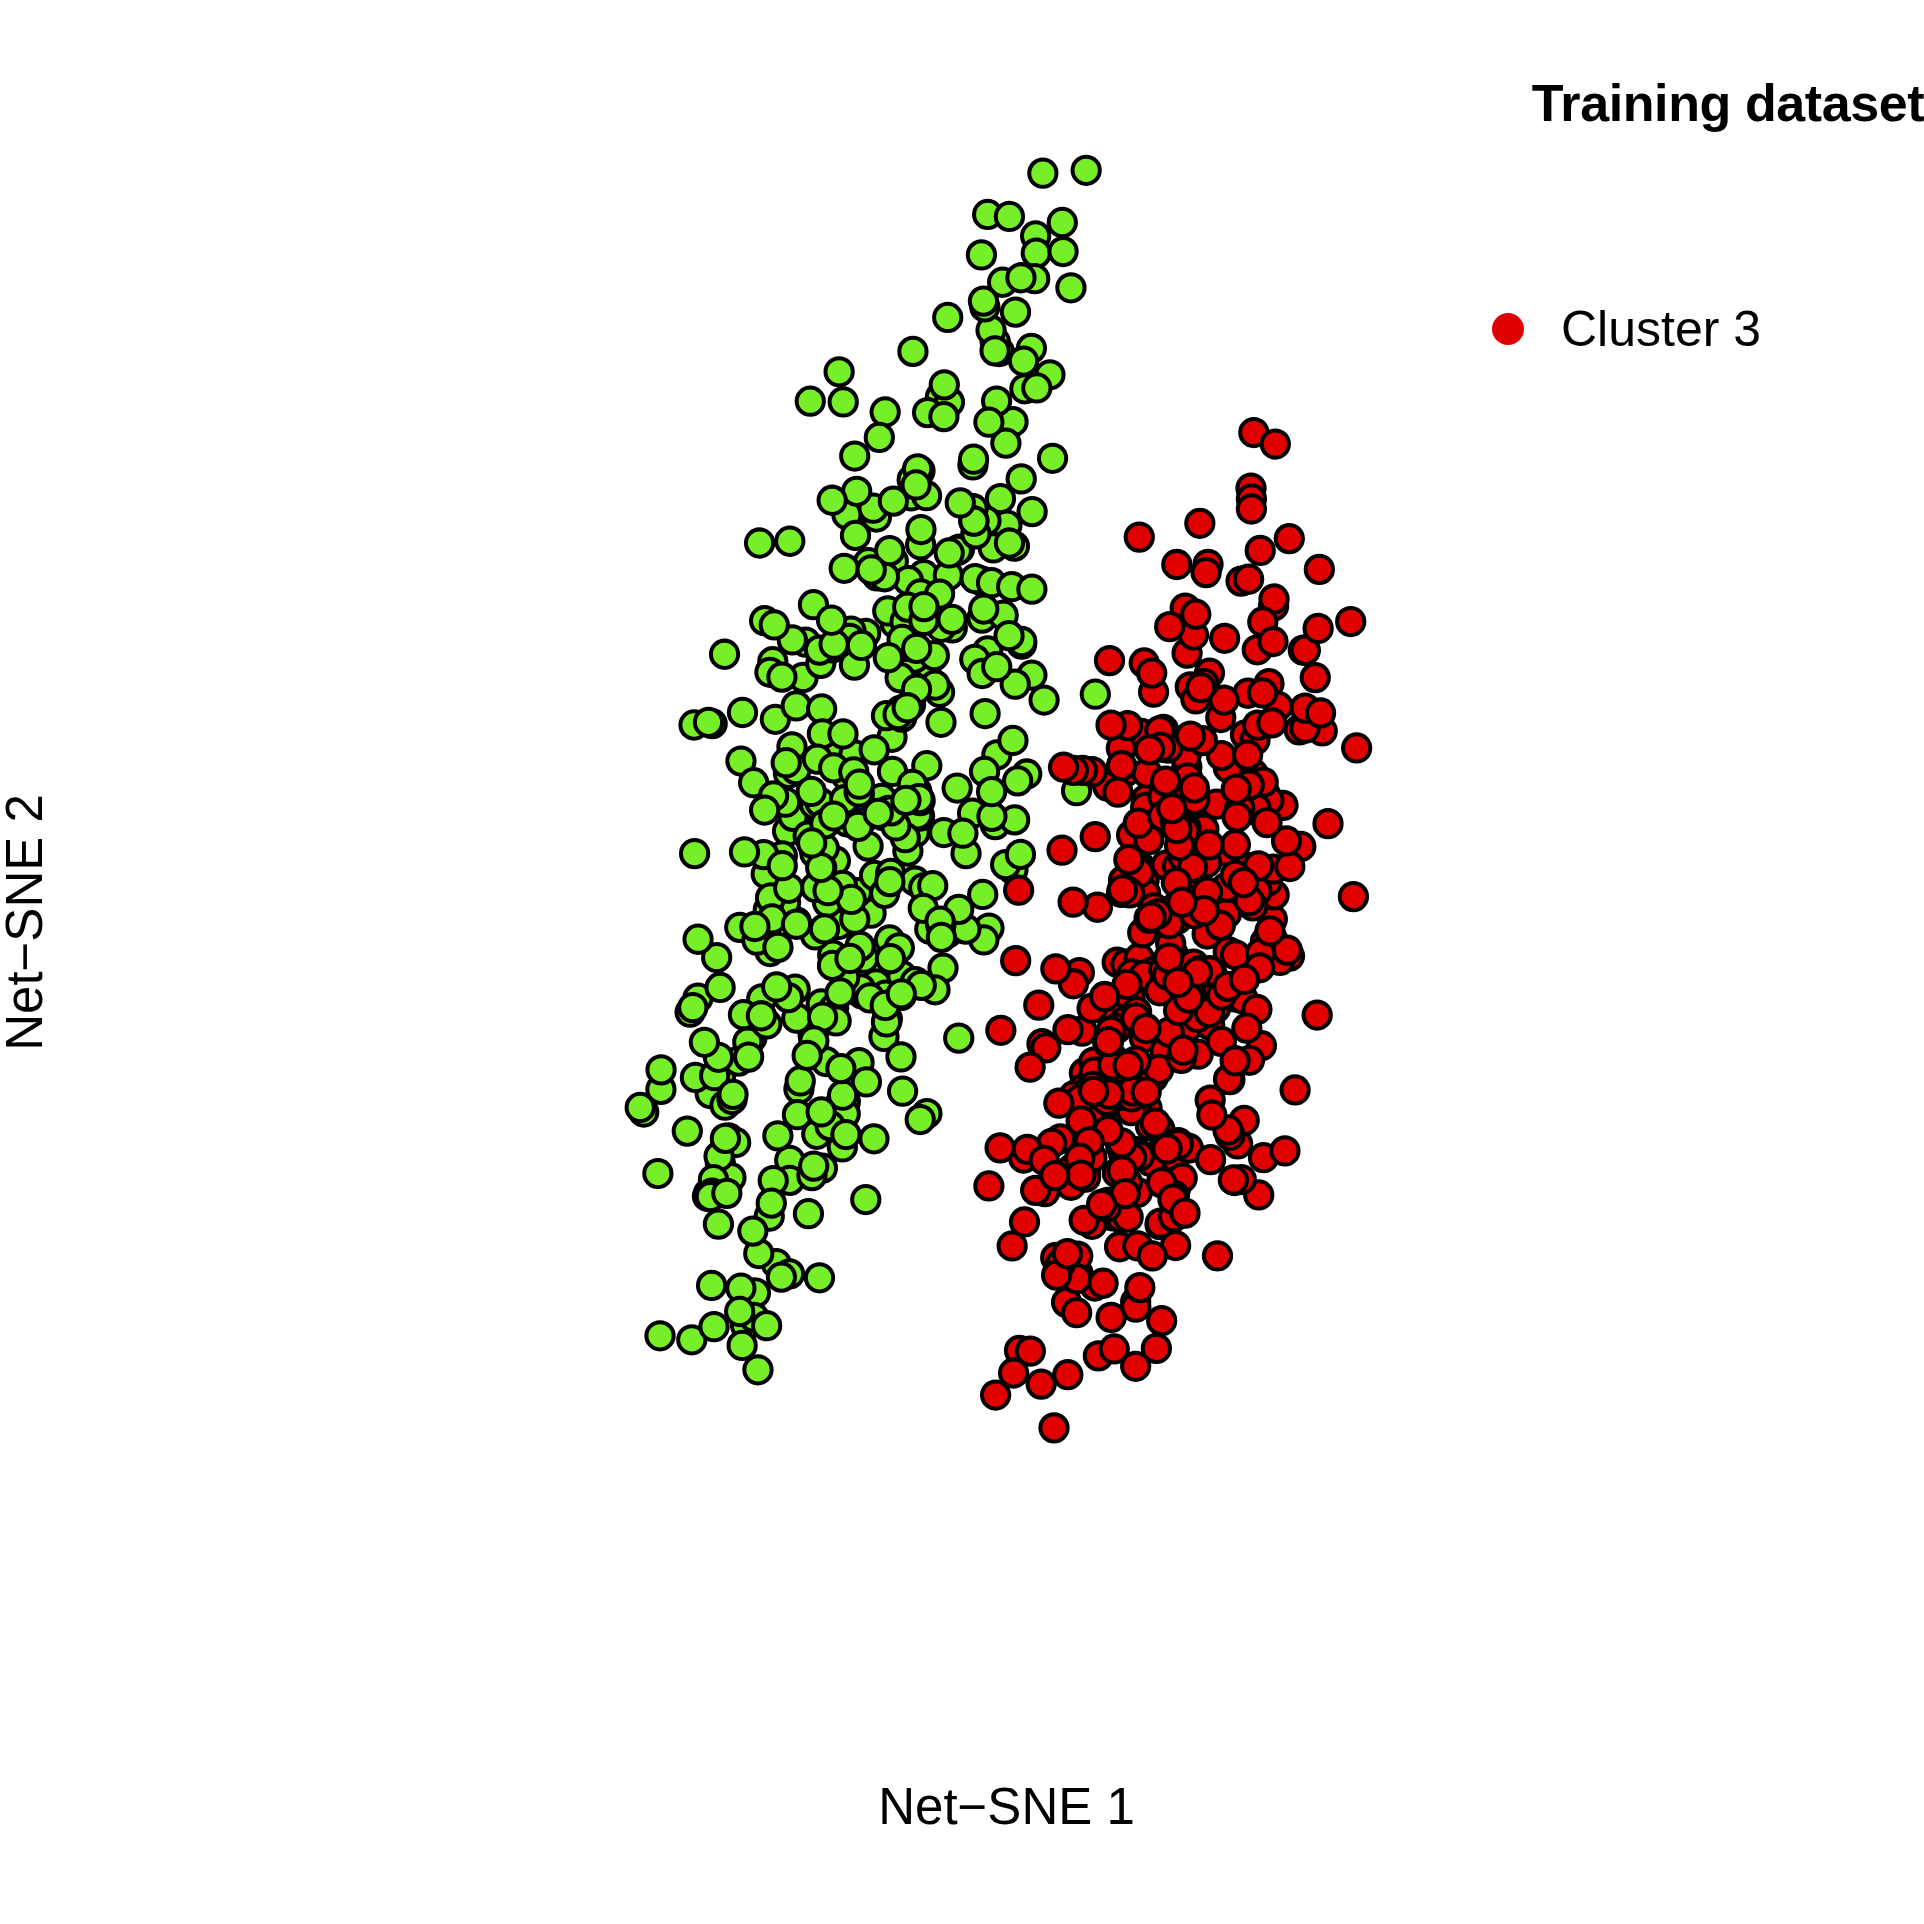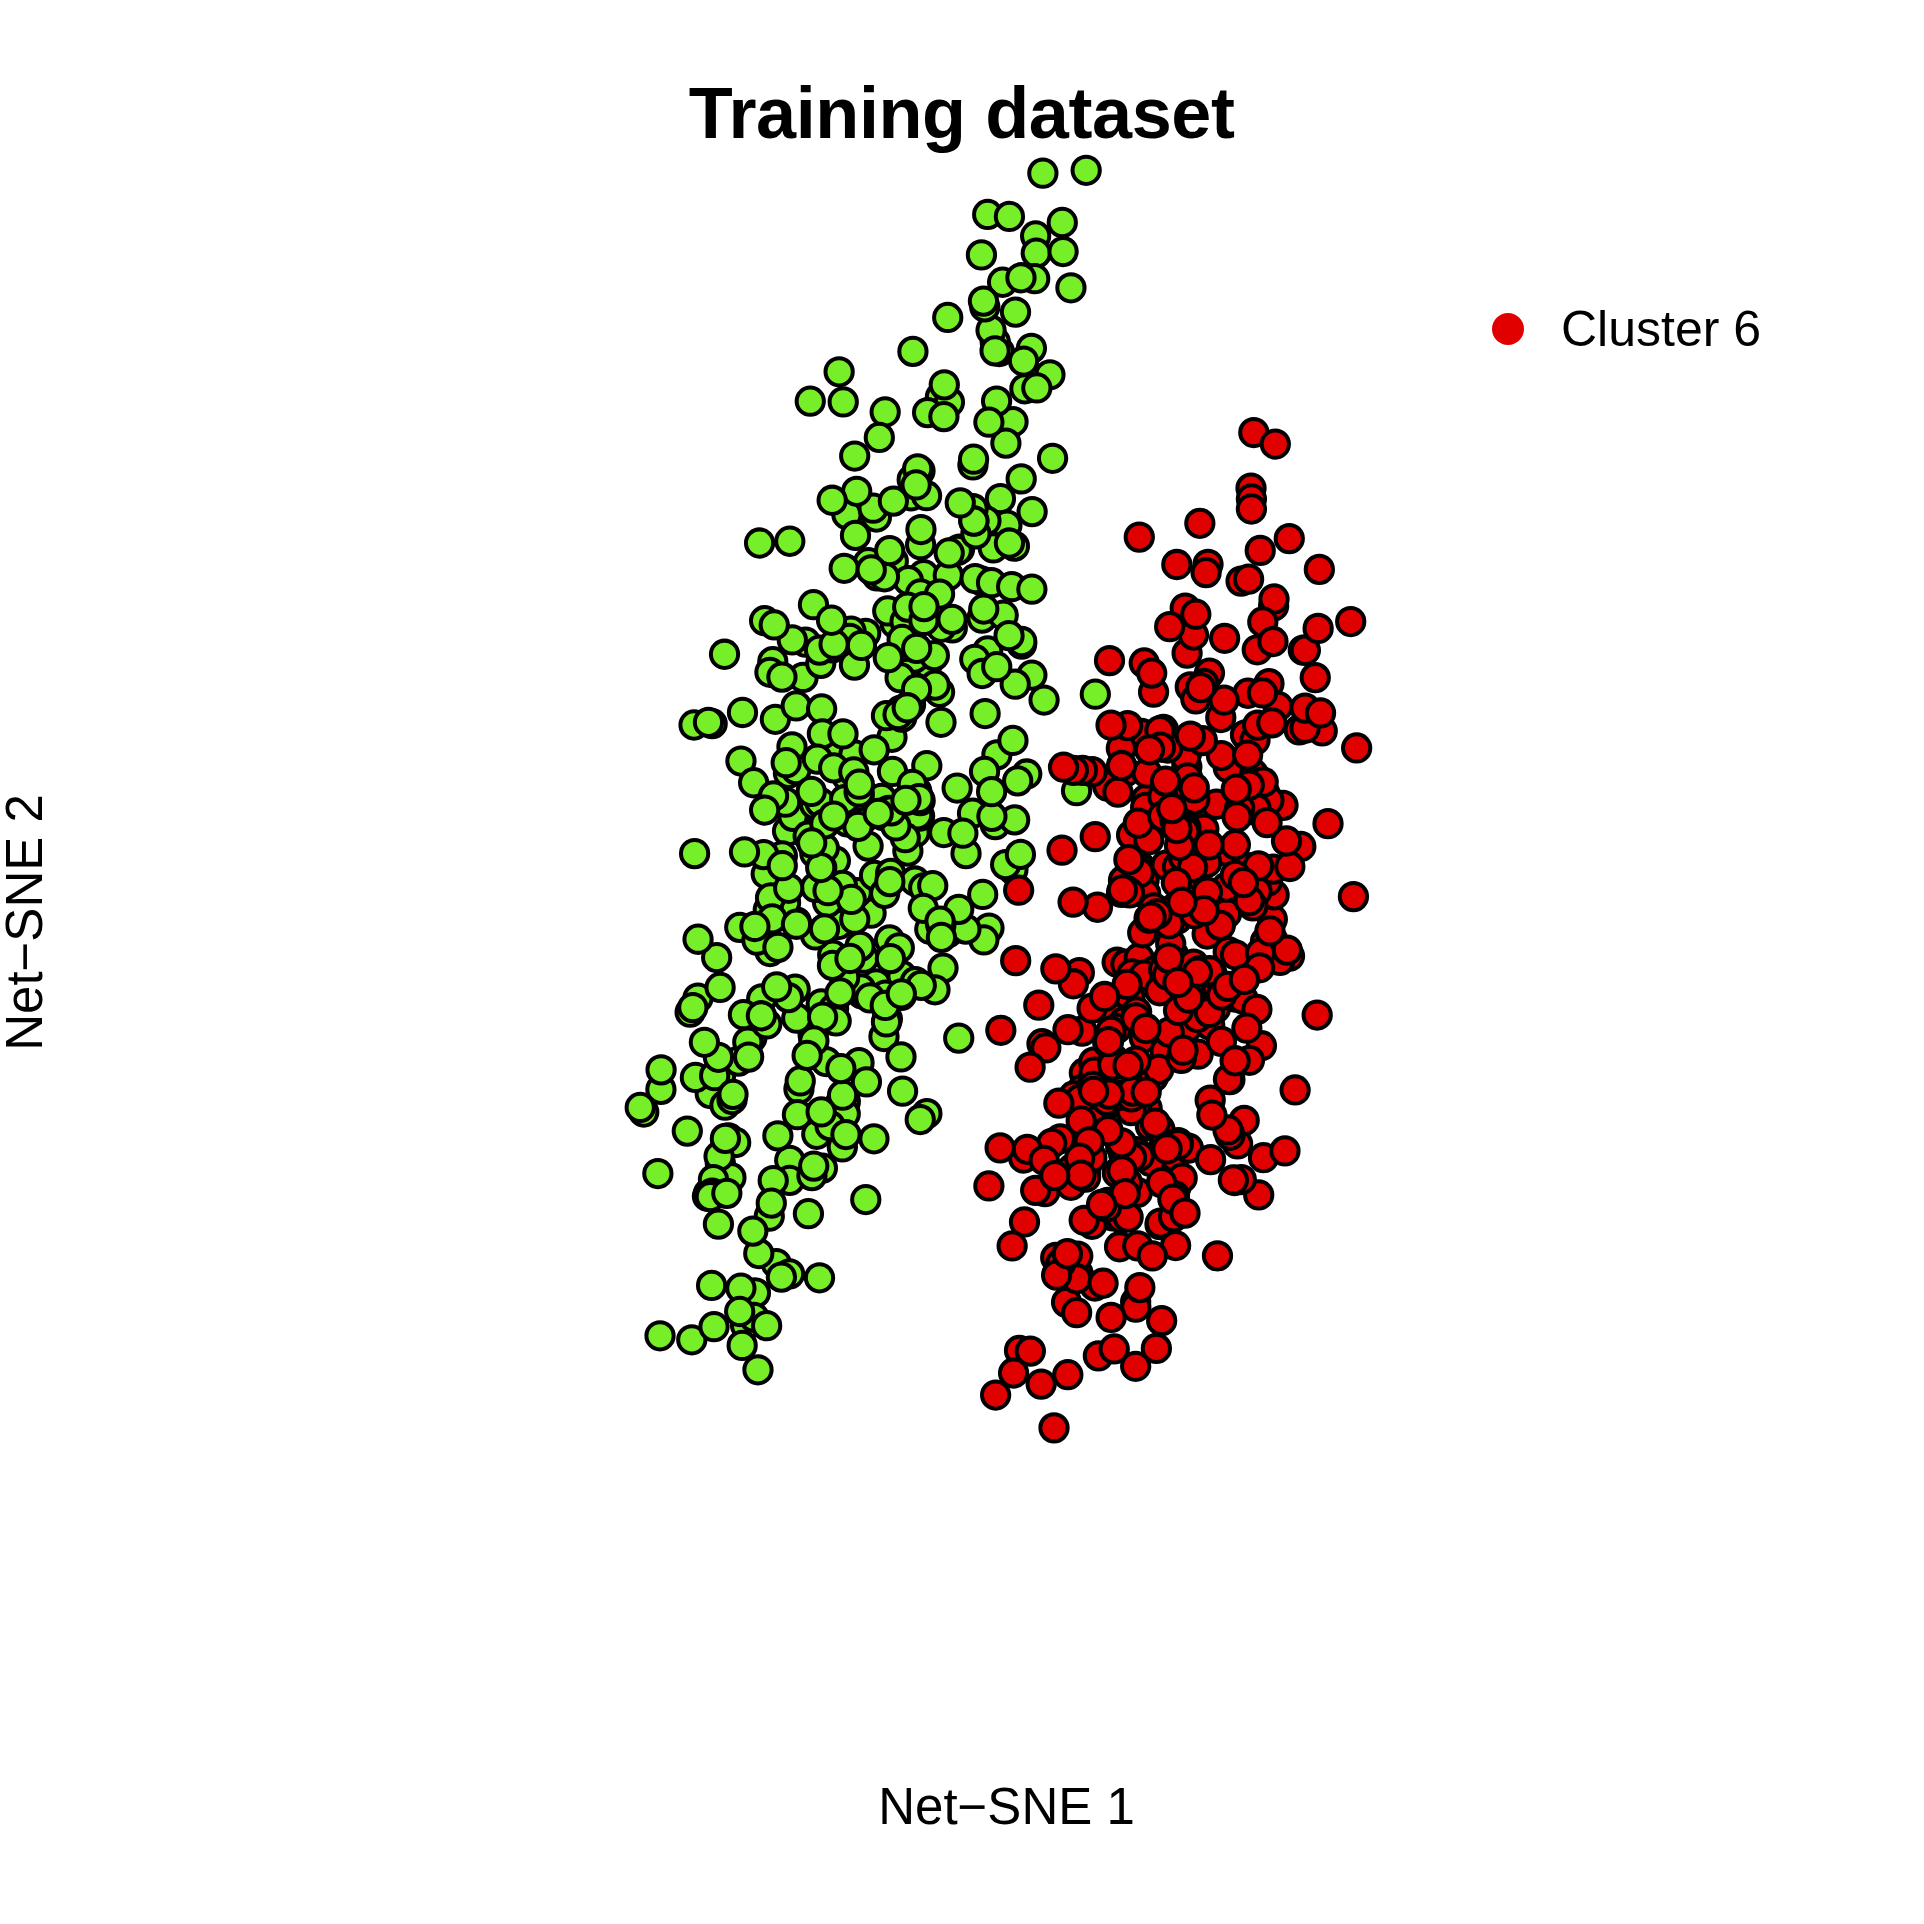--- a/index.html
+++ b/index.html
@@ -19,22 +19,22 @@
     left: 0; top: 0;
     width: 1925px;
     height: 1925px;
     background: #ffffff;
   }
   .plot-title {
     position: absolute;
     left: 0;
     top: 77px;
     width: 1925px;
-    text-align: center;
-    font-size: 72px;
+    text-align: right;
+    font-size: 52px;
     font-weight: bold;
     color: #000000;
     letter-spacing: -0.4px;
     line-height: 1;
   }
   
   .plot-title-inner {
     display: inline-block;
     transform: translateX(-0.8px);
   }
@@ -959,18 +959,18 @@
         <circle cx="1468.6" cy="1225.0" r="17" fill="#E00000" stroke="#000000" stroke-width="5"></circle>
       </g>
   </svg>
 
   <div class="axis-label-x">Net−SNE 1</div>
   <div class="axis-label-y">Net−SNE 2</div>
 
   <div class="legend">
     <div class="legend-row">
       <span class="legend-swatch" id="sw0" style="background: rgb(224, 0, 0);"></span>
-      <span class="legend-label">Cluster 6</span>
+      <span class="legend-label">Cluster 3</span>
     </div>
   </div>
 
 </div>
 
 
 </body></html>

